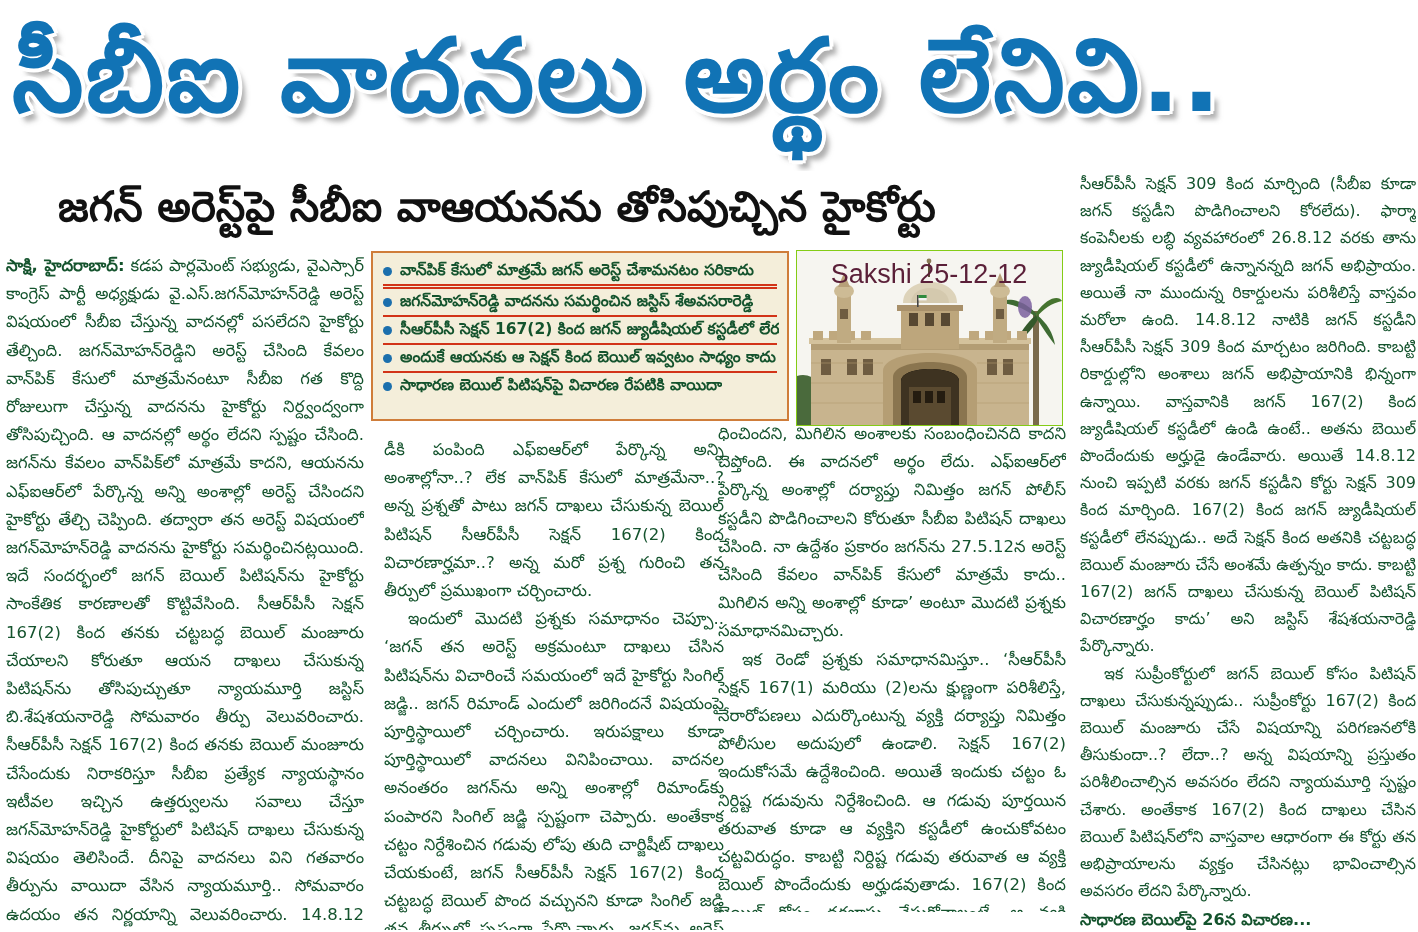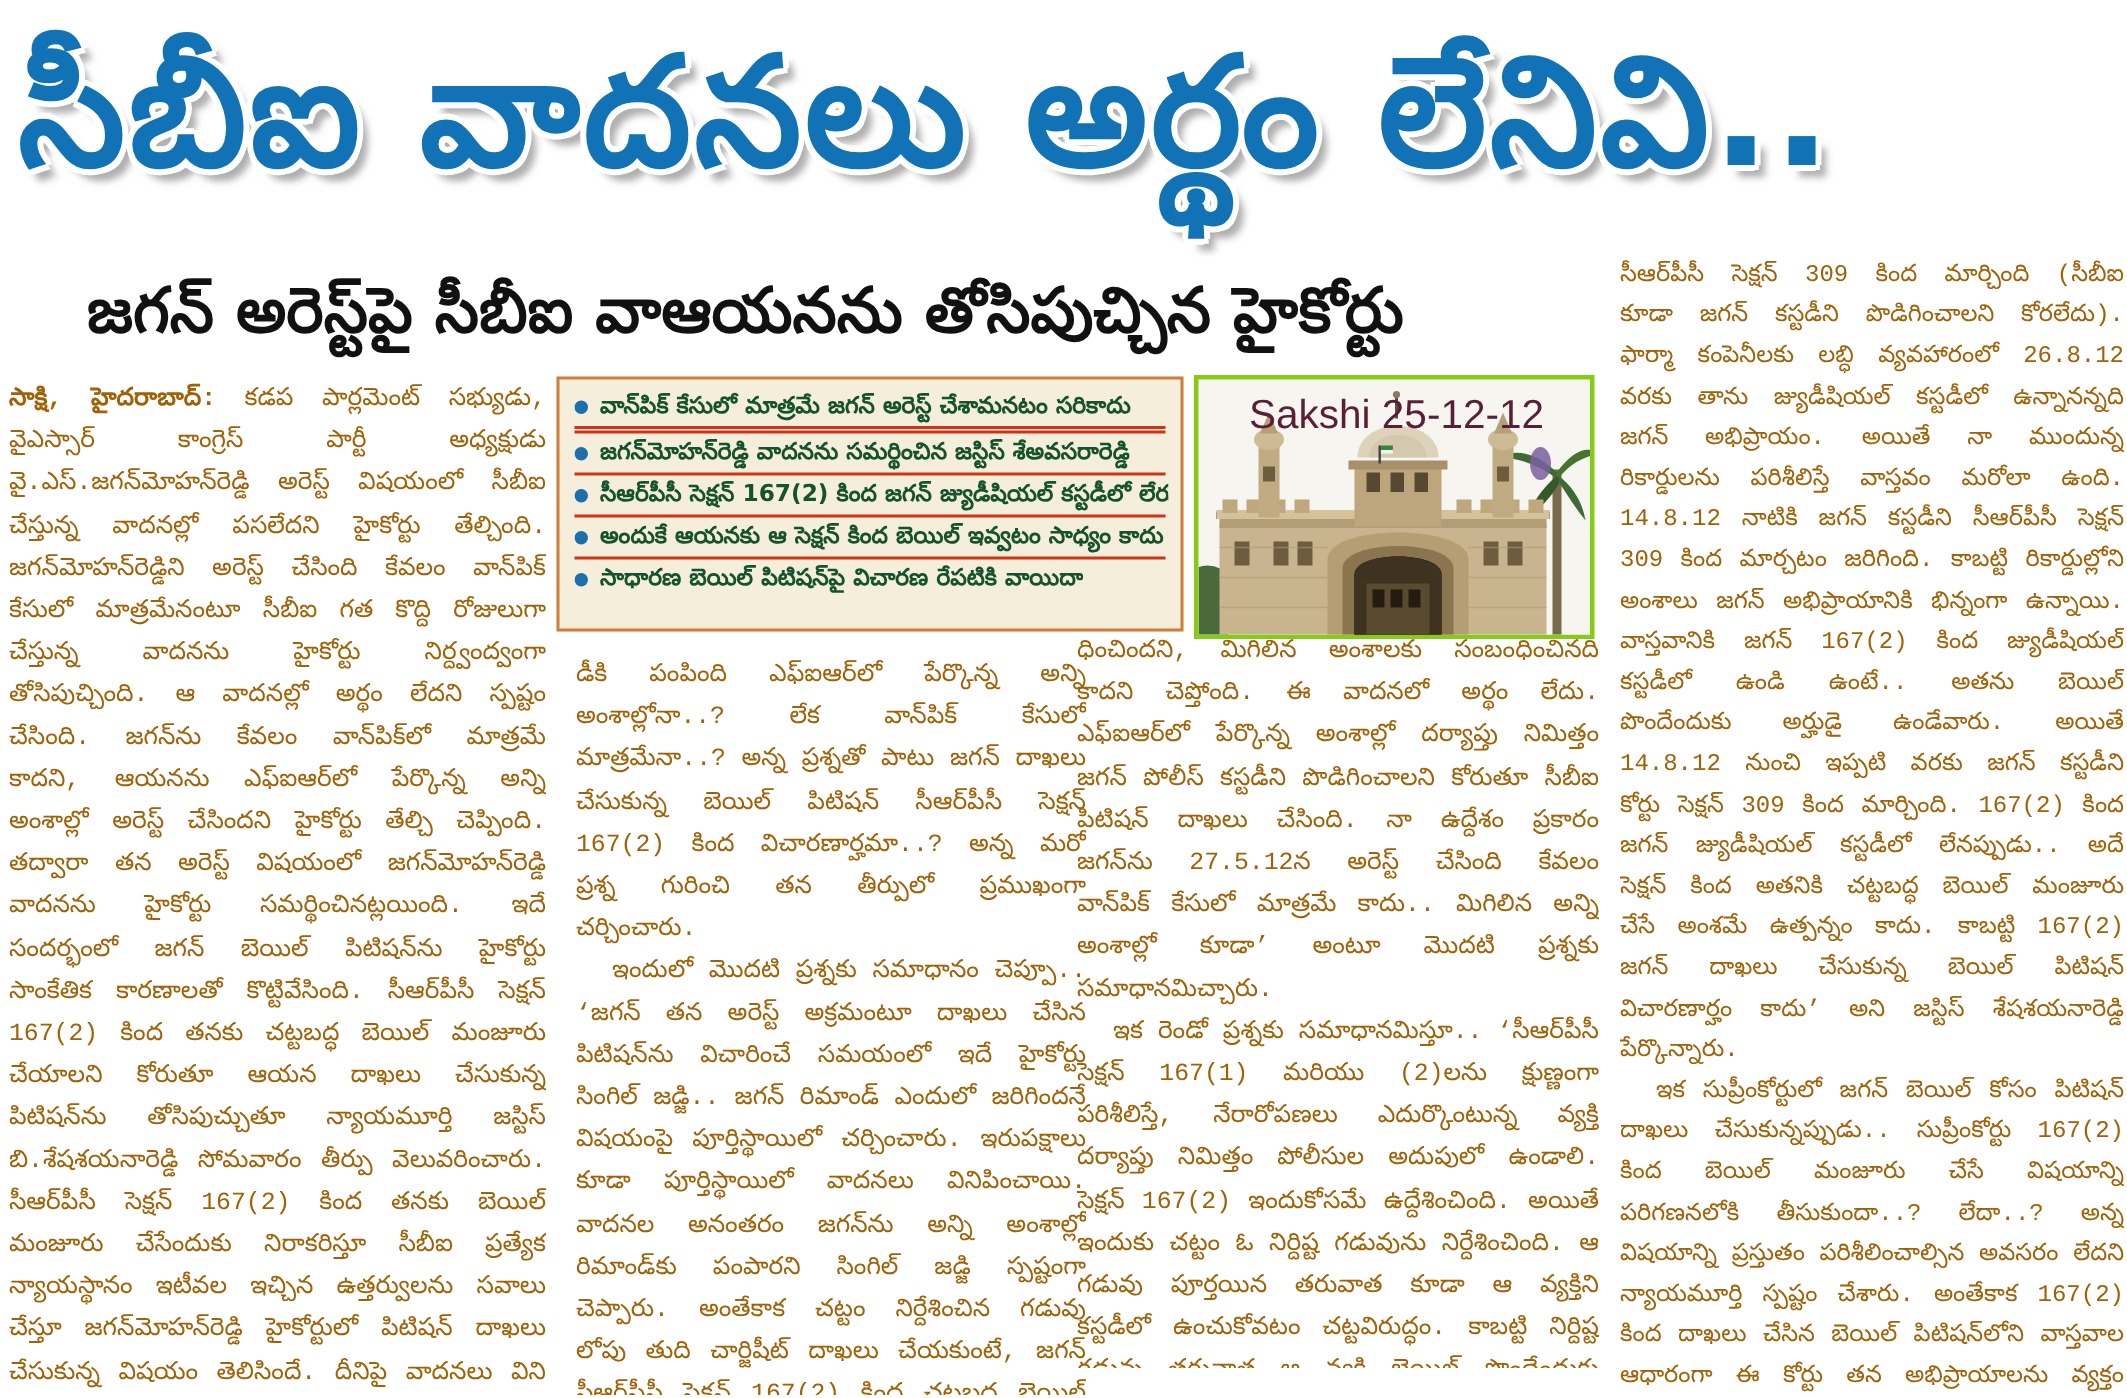--- a/index.html
+++ b/index.html
@@ -40,28 +40,27 @@
     flex:0 0 9px;margin-right:8px;
   }
   .hlrow .hltext{
     font-size:15.5px;font-weight:bold;color:#14532d;white-space:nowrap;overflow:hidden;
   }
   .hlsep{height:2px;background:#d23318;margin:0 2px 1px 0;}
 
   
   .photo{
     left:796px;top:250px;width:267px;height:176px;
-    border:3px solid #84cc16;box-sizing:border-box;background:#f7f6f2;overflow:hidden;
+    border:1px solid #84cc16;box-sizing:border-box;background:#f7f6f2;overflow:hidden;
   }
 
   
   .col{
     font-size:16.5px;line-height:28.2px;text-align:justify;overflow:hidden;
-    color:#a16207;
-    font-family:Liberation Mono, monospace;
+    color:#14532d;
   }
   .col p{margin:0;text-indent:24px;}
   .col p.first{text-indent:0;}
   .lead{font-weight:bold;}
   .col1{left:6px;  top:252px;width:358px;height:678px;}
   .col2{left:384px;top:436px;width:340px;height:494px;}
   .col3{left:718px;top:420px;width:348px;height:492px;}
   .col4{left:1080px;top:170px;width:336px;height:760px;font-size:16px;line-height:27.2px;}
   .col4 .subhead{font-weight:bold;text-indent:0;margin:2px 0;}
 </style>

